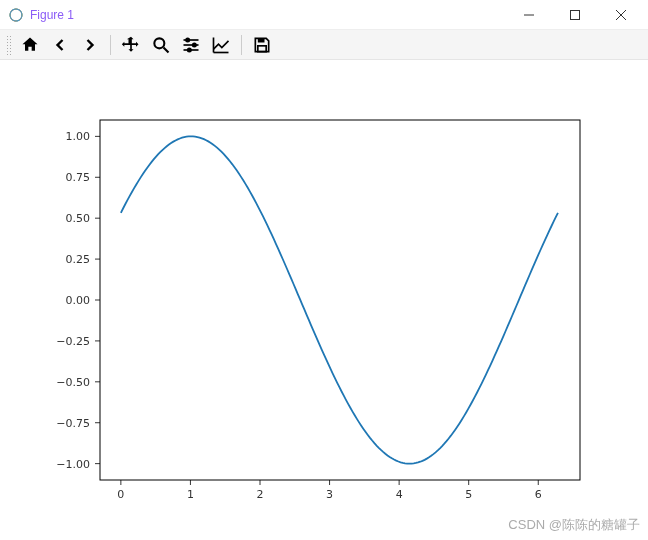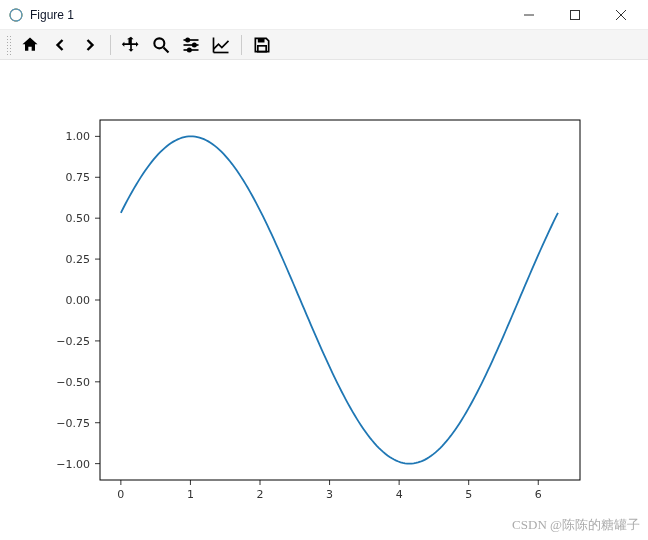--- a/index.html
+++ b/index.html
@@ -19,21 +19,21 @@
     align-items: center;
     padding: 0 4px 0 8px;
     color: #555;
     background: #fff;
     border-bottom: 1px solid #eee;
   }
   .titlebar .app-icon {
     width: 16px; height: 16px;
     margin-right: 6px;
   }
-  .titlebar .title { flex: 0 0 auto; color: #0f172a; font-size: 12px;}
+  .titlebar .title { flex: 0 0 auto; color: #8b5cf6; font-size: 12px;}
   .titlebar .spacer { flex: 1 1 auto; }
   .win-btn {
     width: 46px;
     height: 30px;
     display: flex;
     align-items: center;
     justify-content: center;
     color: #333;
   }
   .win-btn svg { stroke: #333; }
@@ -75,21 +75,20 @@
     bottom: 0;
     background: #fff;
   }
   .watermark {
     position: absolute;
     right: 8px;
     bottom: 6px;
     color: rgba(100,100,100,0.55);
     font-size: 13px;
     pointer-events: none;
-    font-family: Liberation Serif, serif;
   }
   .tick-label {
     font-family: "DejaVu Sans", Arial, sans-serif;
     font-size: 11px;
     fill: #333;
   }
 </style>
 </head>
 <body>
 

